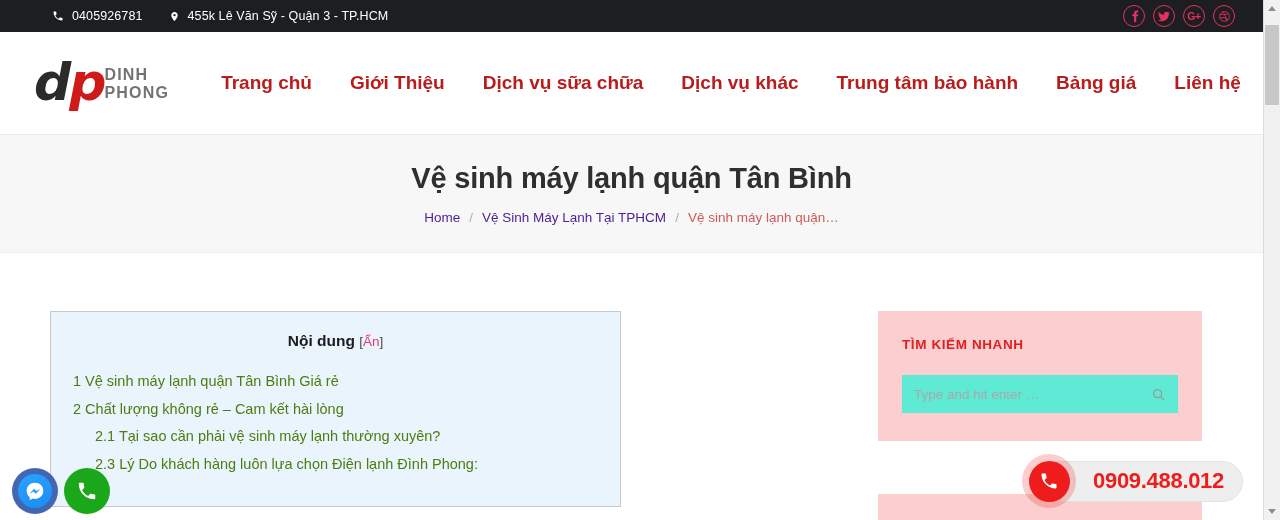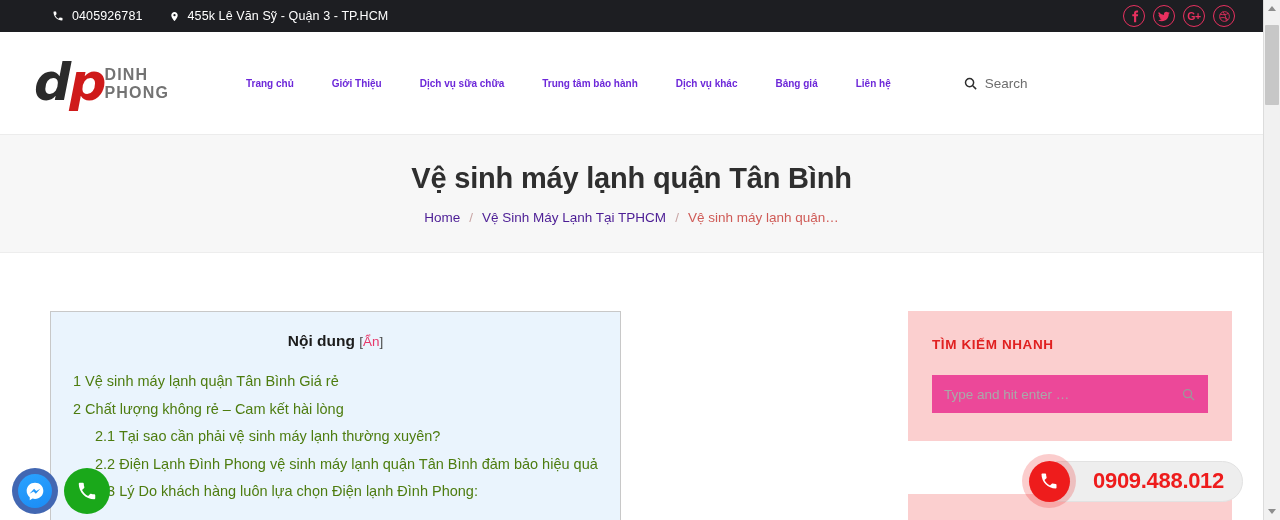--- a/index.html
+++ b/index.html
@@ -51,21 +51,21 @@
     font-family: "DejaVu Sans", sans-serif;
   }
   .logo-mark .d { color: #2b2b2b; }
   .logo-mark .p { color: #cf1a1a; }
   .logo-text {
     font-size: 16px; font-weight: bold; color: #737373;
     letter-spacing: 1.2px; margin-top: 2px;
   }
   .nav { display: flex; align-items: center; margin-left: 52px; }
   .nav-item {
-    font-size: 10px; font-weight: bold; color: #6d28d9;
+    font-size: 19px; font-weight: bold; color: #b91c1c;
     padding: 6px 0; margin-right: 38px; white-space: nowrap; cursor: pointer;
   }
   .nav-item:last-of-type { margin-right: 0; }
   .nav-search {
     display: flex; align-items: center; margin-left: 34px;
     color: #6d6d6d; font-size: 13.5px; cursor: pointer; white-space: nowrap;
   }
   .nav-search .ic { margin-right: 7px; display:inline-flex; color:#2d2d2d; }
   .nav-search .ic svg { display:block; }
 
@@ -103,30 +103,29 @@
   .toc-link {
     display: block; color: #4d7c0f; font-size: 14.5px; line-height: 1;
     margin-bottom: 13px; cursor: pointer; white-space: nowrap;
   }
   .toc-link.lvl2 { padding-left: 22px; }
 
   .side-col { width: 375px; padding-top: 0; position: relative; }
   .widget {
     position: absolute; left: 38px; width: 324px;
     background: #fbcfcf;
-    margin-left: 30px;
   }
   .widget-search { top: 58px; padding: 26px 24px 28px; }
   .widget-next { top: 241px; height: 60px; }
   .widget-title {
     font-size: 13.5px; font-weight: bold; color: #e02020;
     letter-spacing: .6px; margin-bottom: 23px;
   }
   .search-box {
-    height: 38px; background: #ec4899; display: flex; align-items: center;
+    height: 38px; background: #5eead4; display: flex; align-items: center;
     padding: 0 12px;
   }
   .search-box input {
     flex: 1; border: 0; outline: none; font-size: 13.5px; color: #333;
     font-family: "Liberation Sans", sans-serif; background: transparent;
   }
   .search-box input::placeholder { color: #a9a9a9; }
   .search-box .ic { color: #9a9a9a; display:inline-flex; }
   .search-box .ic svg { display:block; }
 
@@ -238,22 +237,22 @@
       <div class="logo-mark">
         <span class="d">d</span><span class="p">p</span>
       </div>
       <div class="logo-text">DINH PHONG</div>
     </div>
 
     <div class="nav">
       <div class="nav-item">Trang chủ</div>
       <div class="nav-item">Giới Thiệu</div>
       <div class="nav-item">Dịch vụ sữa chữa</div>
+      <div class="nav-item">Dịch vụ khác</div>
       <div class="nav-item">Trung tâm bảo hành</div>
-      <div class="nav-item">Dịch vụ khác</div>
       <div class="nav-item">Bảng giá</div>
       <div class="nav-item">Liên hệ</div>
 
       <div class="nav-search">
         <span class="ic">
           <svg width="15" height="15" viewBox="0 0 24 24" fill="none" stroke="currentColor" stroke-width="2.4">
             <circle cx="10.5" cy="10.5" r="6.5"></circle>
                 <path d="M15.6 15.6L21 21"></path>
           </svg>
         </span>
@@ -277,21 +276,20 @@
 
     <div class="main-col">
       <div class="toc">
         <div class="toc-title">
           <span>Nội dung</span>
           <span class="brk">[</span><span class="toggle">Ẩn</span><span class="brk">]</span>
         </div>
         <a class="toc-link">1 Vệ sinh máy lạnh quận Tân Bình Giá rẻ</a>
         <a class="toc-link">2 Chất lượng không rẻ – Cam kết hài lòng</a>
         <a class="toc-link lvl2">2.1 Tại sao cần phải vệ sinh máy lạnh thường xuyên?</a>
-        <a class="toc-link lvl2">2.2 Điện Lạnh Đình Phong vệ sinh máy lạnh quận Tân Bình đảm bảo hiệu quả</a>
         <a class="toc-link lvl2">2.3 Lý Do khách hàng luôn lựa chọn Điện lạnh Đình Phong:</a>
       </div>
     </div>
 
     <div class="side-col">
       <div class="widget widget-search">
         <div class="widget-title">TÌM KIẾM NHANH</div>
         <div class="search-box">
           <input type="text" placeholder="Type and hit enter …" style="">
           <span class="ic">

